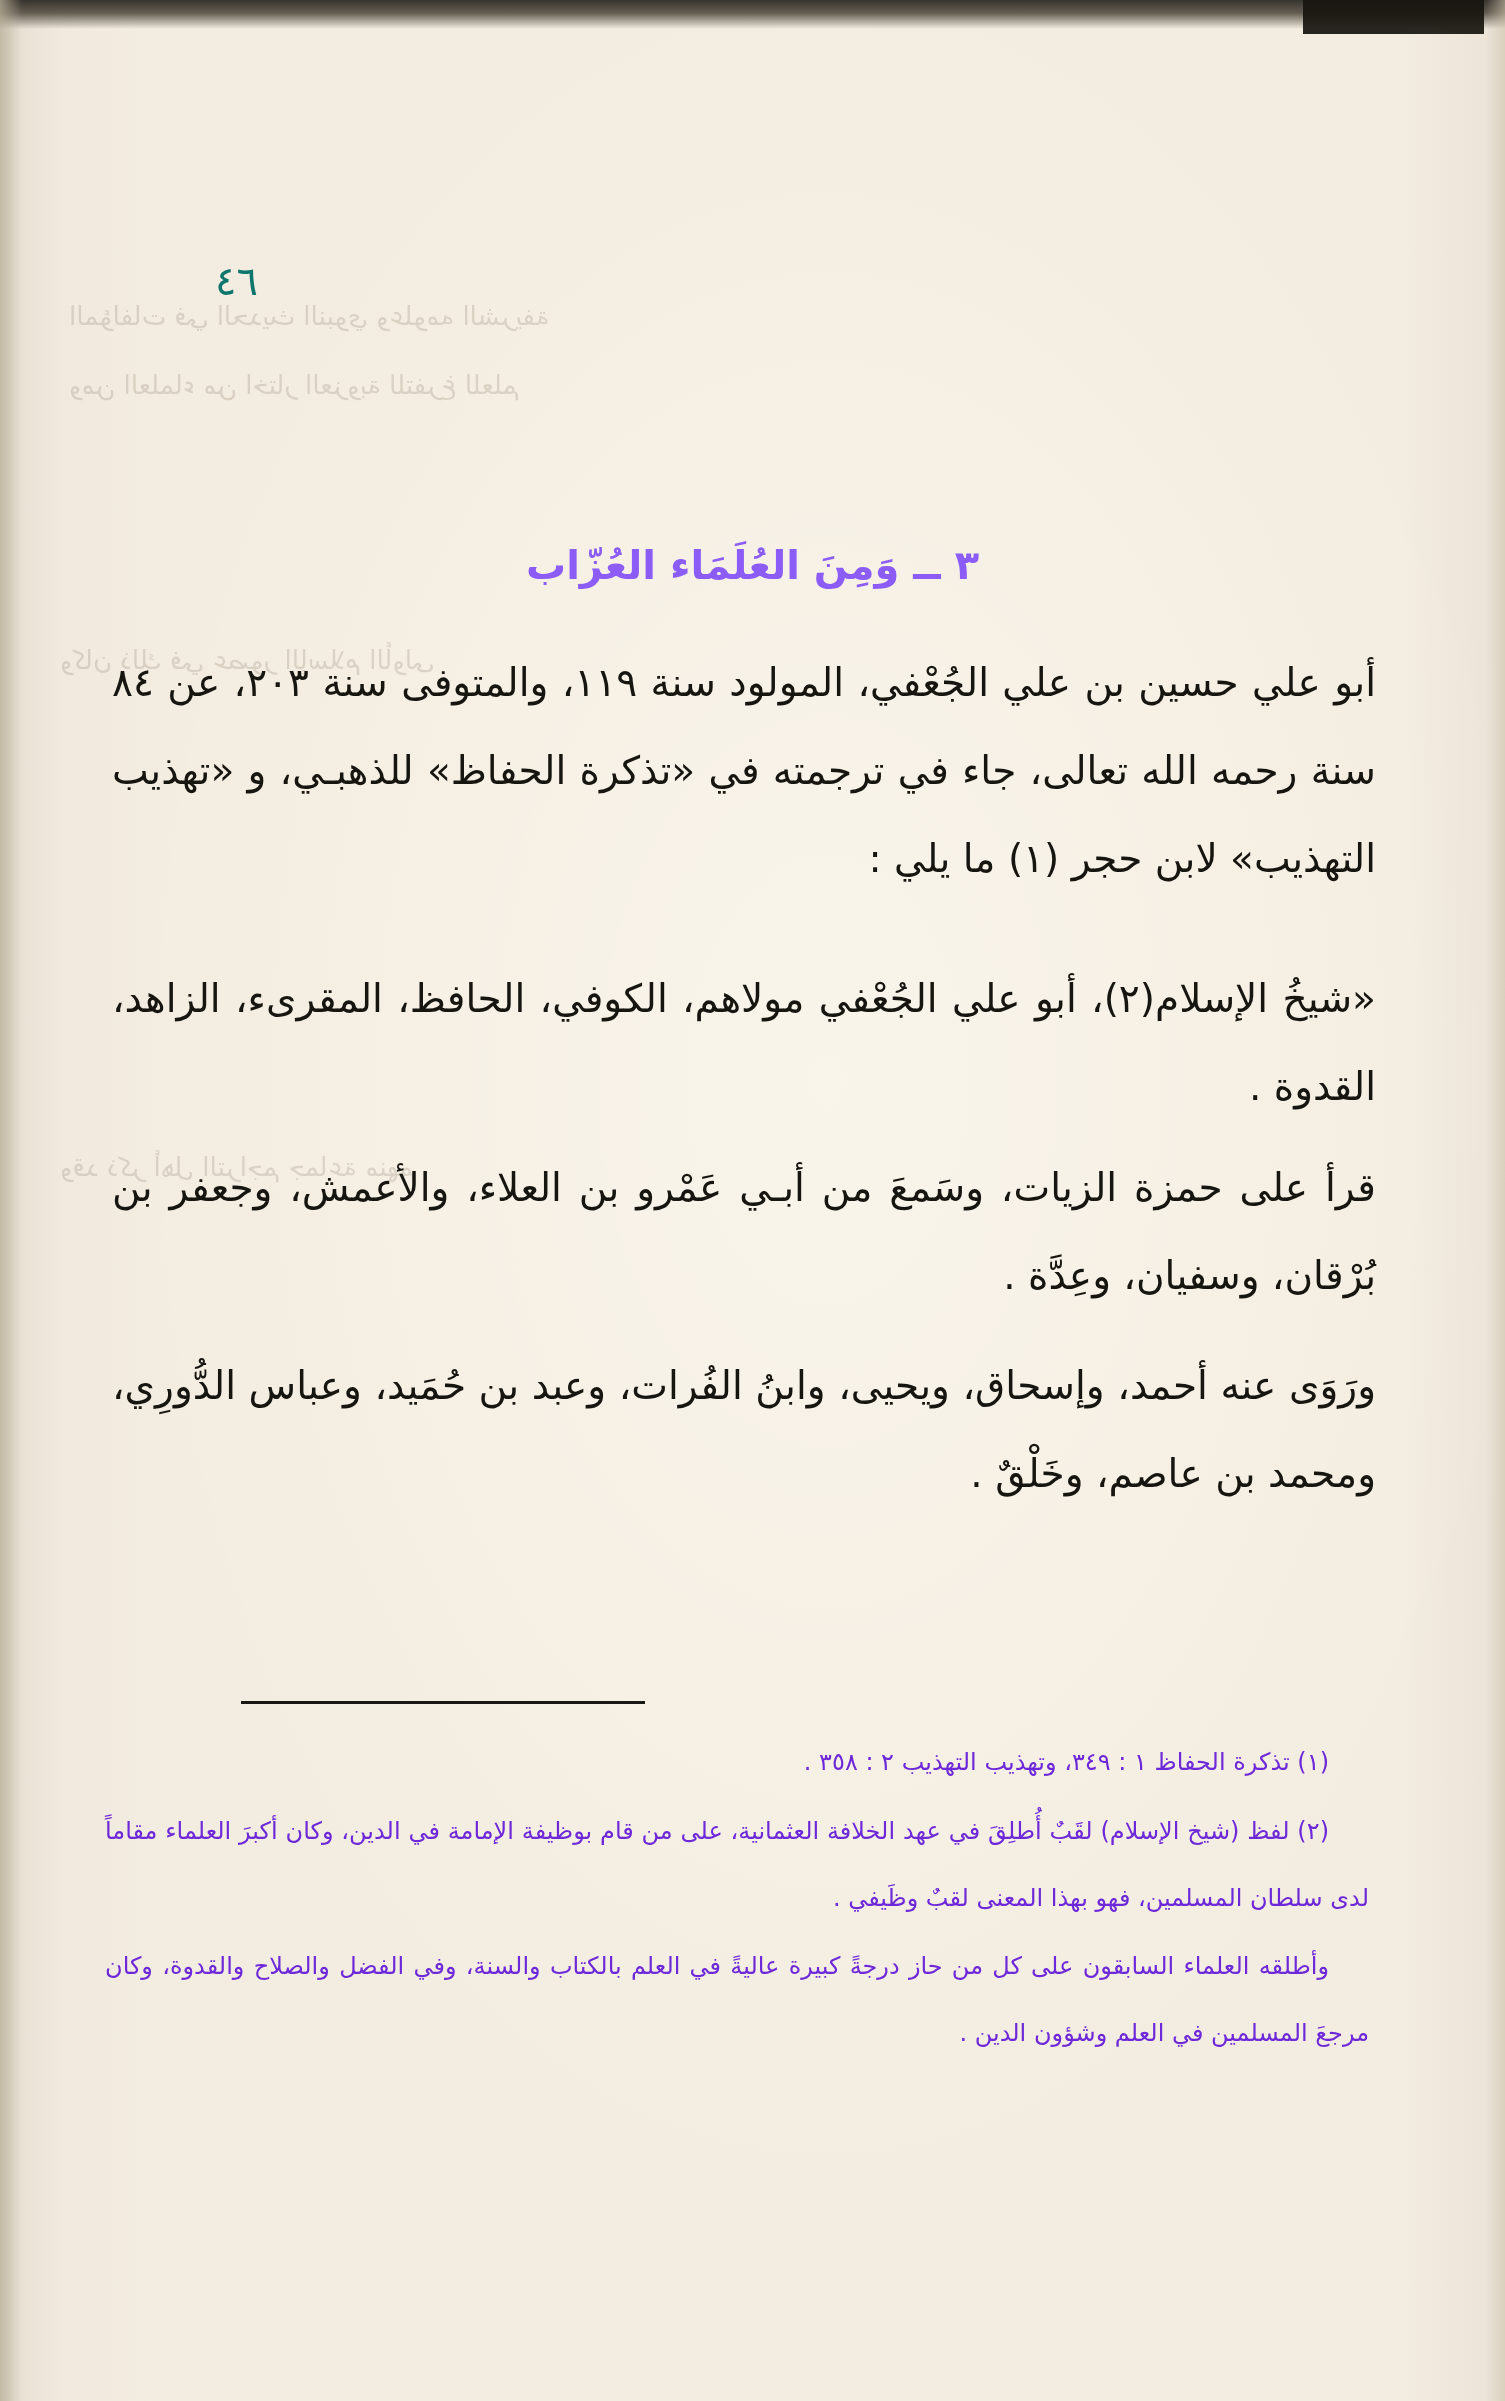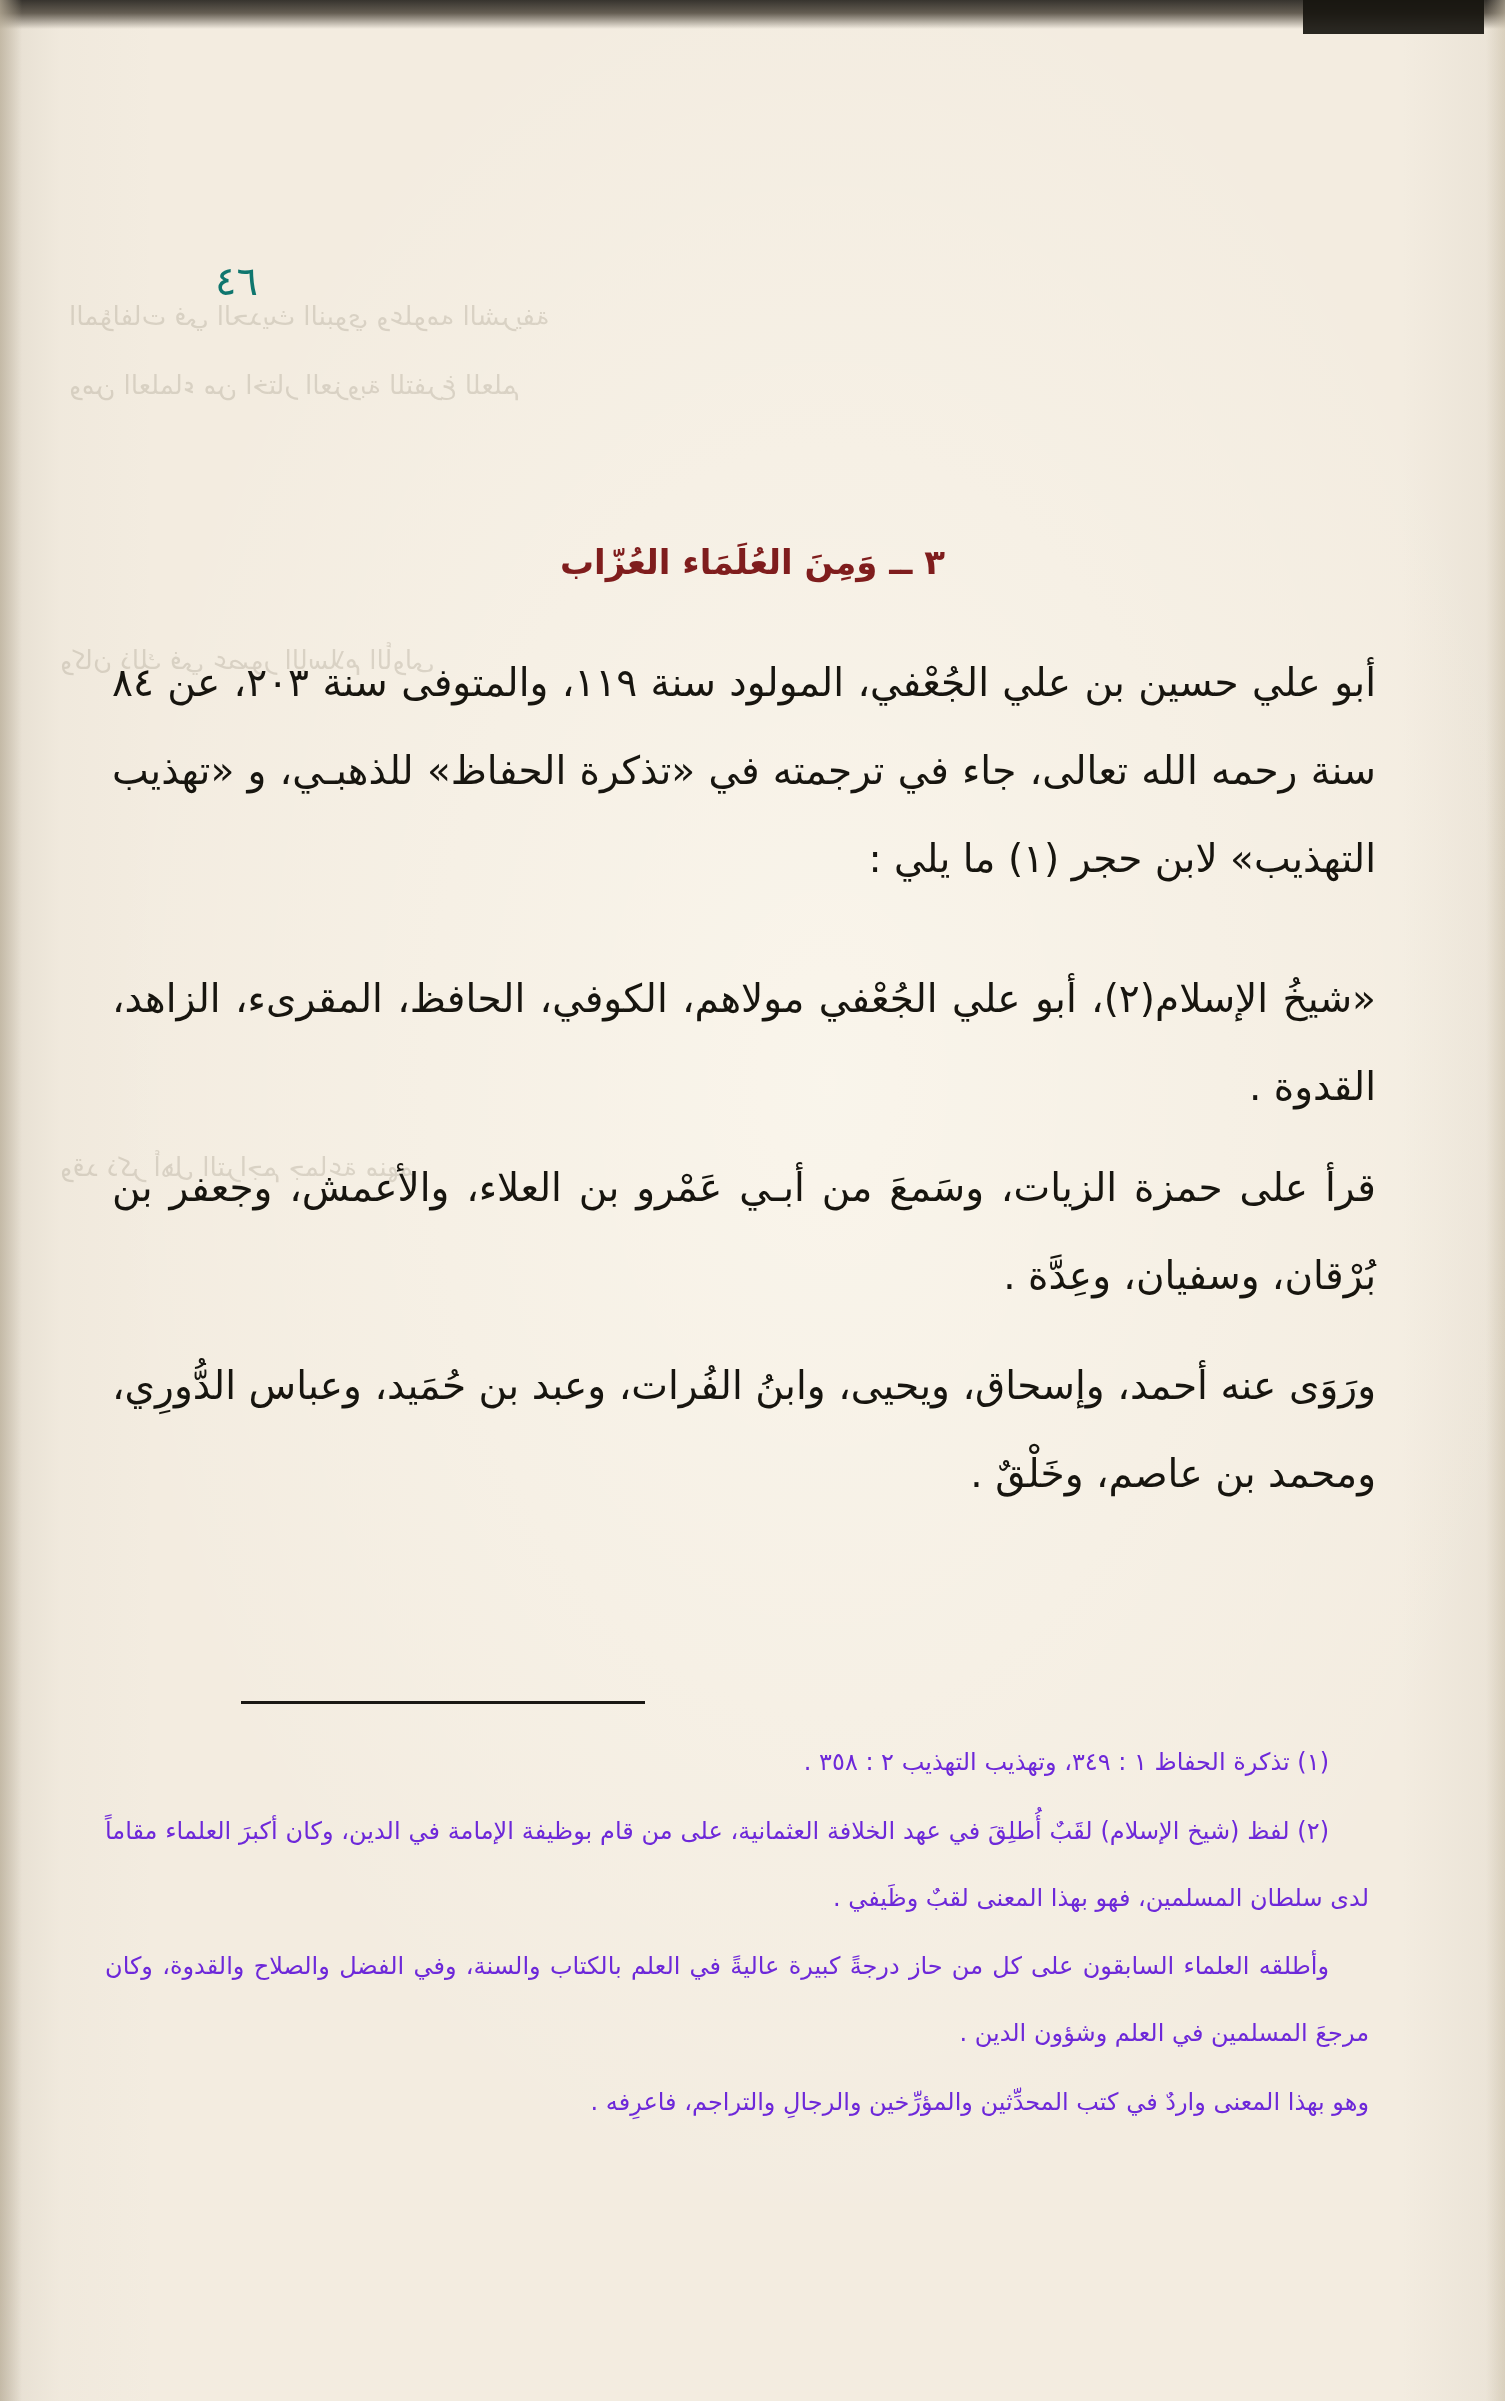--- a/index.html
+++ b/index.html
@@ -107,22 +107,22 @@
     color: #0f766e;
     letter-spacing: 1.7px;
   }
 
   .heading {
     position: absolute;
     top: 542px;
     left: 0;
     right: 0;
     text-align: center;
-    font-size: 34px;
-    color: #7f1d1d;
+    font-size: 40px;
+    color: #8b5cf6;
     letter-spacing: 0.4px;
     font-weight: 600;
   }
 
   .body-block {
     position: absolute;
     right: 129px;
     width: 1264px;
     font-size: 39px;
     line-height: 88px;
@@ -205,18 +205,17 @@
       <p>قرأ على حمزة الزيات، وسَمعَ من أبـي عَمْرو بن العلاء، والأعمش، وجعفر بن بُرْقان، وسفيان، وعِدَّة .</p>
     </div>
 
 
     <div class="footnote-rule"></div>
 
     <div class="footnotes">
       <p class="fn-indent">(١) تذكرة الحفاظ ١ : ٣٤٩، وتهذيب التهذيب ٢ : ٣٥٨ .</p>
       <p class="fn-indent">(٢) لفظ (شيخ الإسلام) لقَبٌ أُطلِقَ في عهد الخلافة العثمانية، على من قام بوظيفة الإمامة في الدين، وكان أكبرَ العلماء مقاماً لدى سلطان المسلمين، فهو بهذا المعنى لقبٌ وظَيفي .</p>
       <p class="fn-indent">وأطلقه العلماء السابقون على كل من حاز درجةً كبيرة عاليةً في العلم بالكتاب والسنة، وفي الفضل والصلاح والقدوة، وكان مرجعَ المسلمين في العلم وشؤون الدين .</p>
-      <p>وهو بهذا المعنى واردٌ في كتب المحدِّثين والمؤرِّخين والرجالِ والتراجم، فاعرِفه .</p>
     </div>
 
   </div>
 </div>
 
 
 </body></html>

